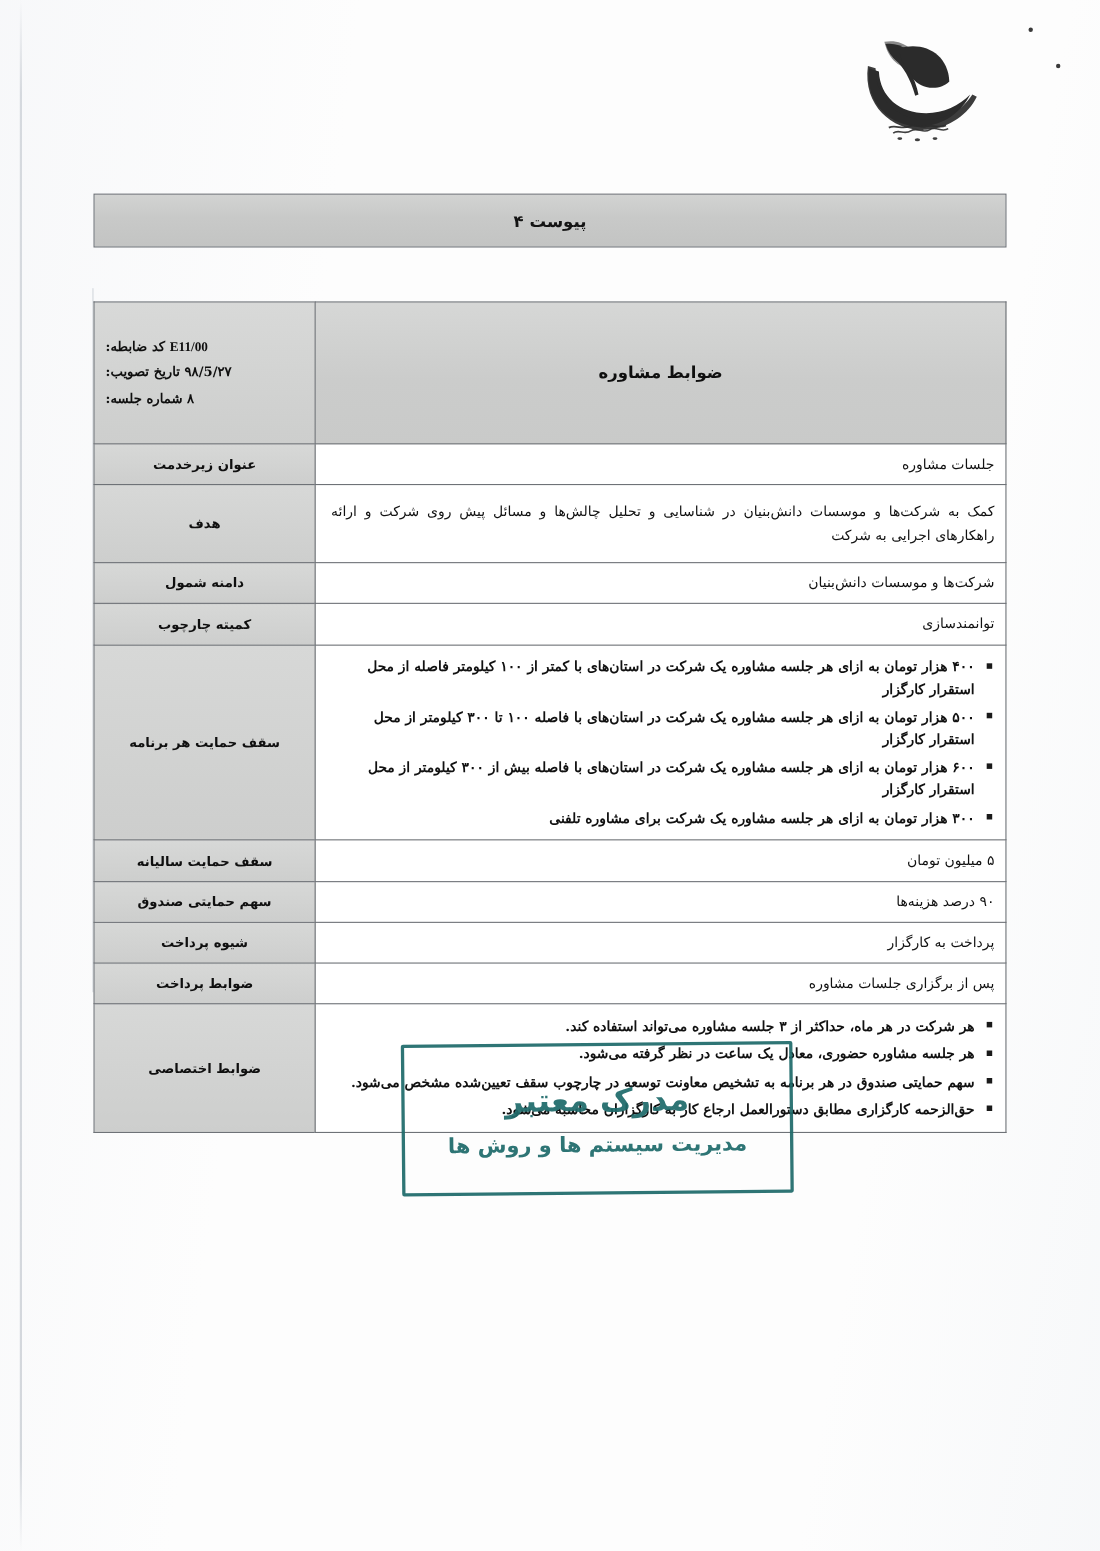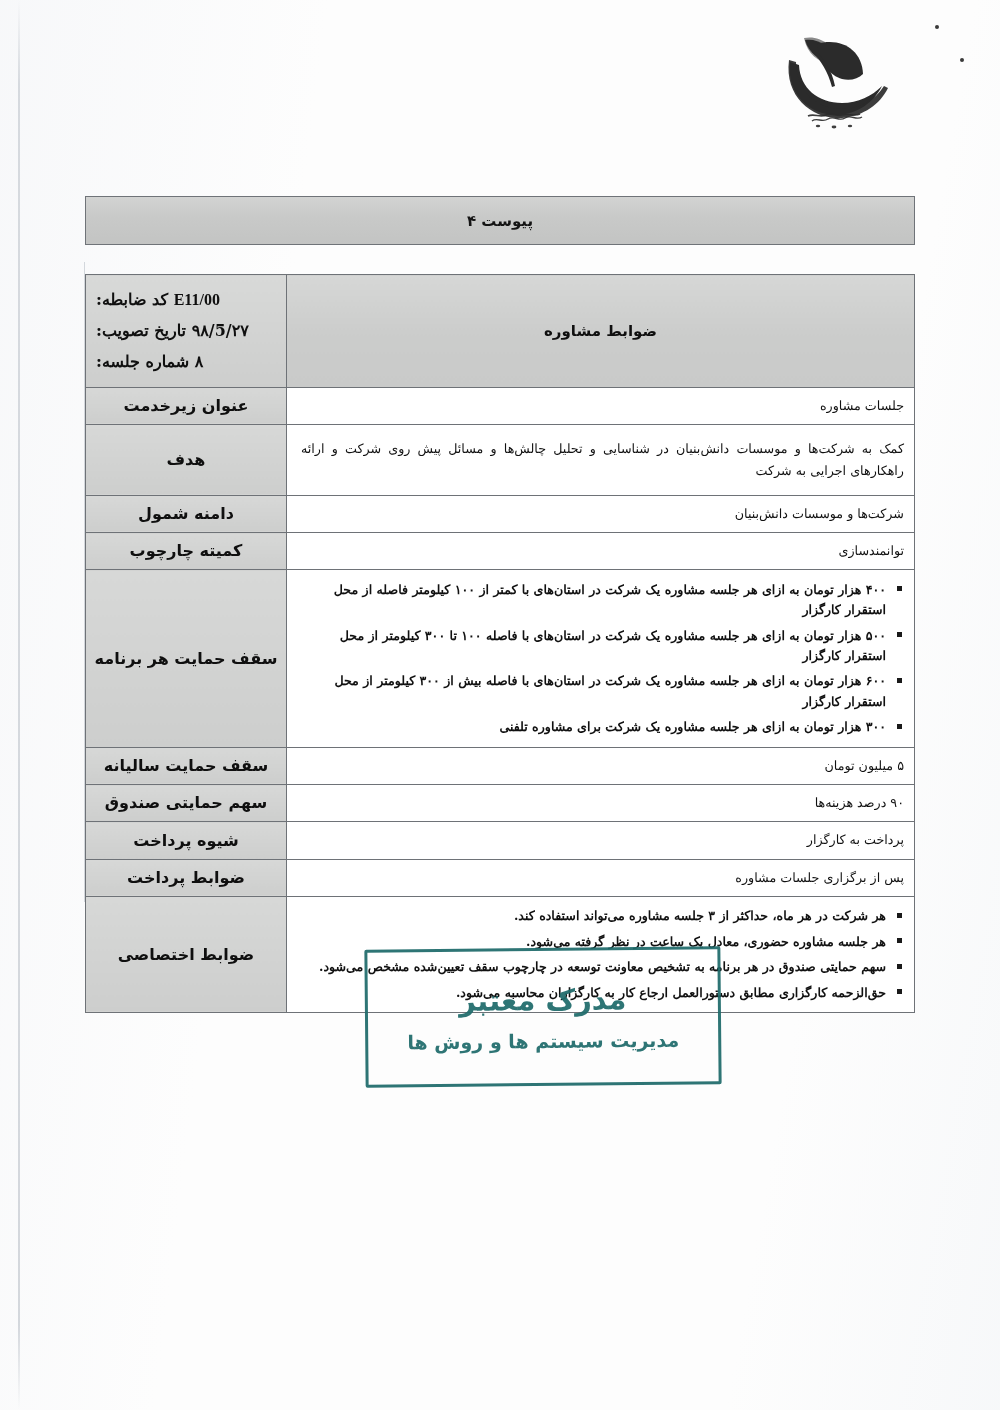--- a/index.html
+++ b/index.html
@@ -81,21 +81,21 @@
     top: 16px;
     left: 772px;
     width: 122px;
     height: 122px;
   }
   .logo svg { display: block; width: 122px; height: 122px; }
 
   
   .banner {
     position: absolute;
-    top: 196px;
+    top: 176px;
     right: 85px;
     width: 830px;
     height: 49px;
     box-sizing: border-box;
     border: 1px solid #6f7378;
     background: linear-gradient(180deg, #d2d3d2 0%, #c8c9c8 45%, #c3c4c3 100%);
     display: flex;
     align-items: center;
     justify-content: center;
     font-size: 15px;
@@ -108,53 +108,53 @@
     position: absolute;
     top: 274px;
     right: 85px;
     width: 830px;
     border-collapse: collapse;
     table-layout: fixed;
     font-size: 12.5px;
   }
   .doc-table td {
     border: 1px solid #6e7277;
-    padding: 0;
+    padding: 16px;
     vertical-align: middle;
   }
 
   
   .meta-code {
     width: 178px;
     background: linear-gradient(180deg, #d8d9d8 0%, #cdcecd 100%);
     padding: 9px 12px 9px 10px !important;
     text-align: left;
     font-family: "DejaVu Serif", "Liberation Serif", serif;
-    font-size: 16px;
+    font-size: 12px;
     font-weight: bold;
     line-height: 1.95;
     color: #0f0f0f;
     white-space: nowrap;
   }
   .meta-code .lat { font-family: "Liberation Serif", serif; }
   .meta-title {
     background: linear-gradient(180deg, #d6d7d6 0%, #cbcccb 55%, #c9cac9 100%);
     text-align: center;
     font-size: 15px;
     font-weight: bold;
     color: #0f0f0f;
     height: 96px;
   }
 
   
   .lbl {
     width: 152px;
     background: linear-gradient(180deg, #d7d8d7 0%, #cdcecd 100%);
     text-align: center;
-    font-size: 16px;
+    font-size: 12px;
     font-weight: bold;
     color: #0f0f0f;
     padding: 6px 4px !important;
     line-height: 1.5;
   }
   .val {
     background: #ffffff;
     text-align: right;
     padding: 7px 10px 7px 14px !important;
     font-size: 12.7px;

